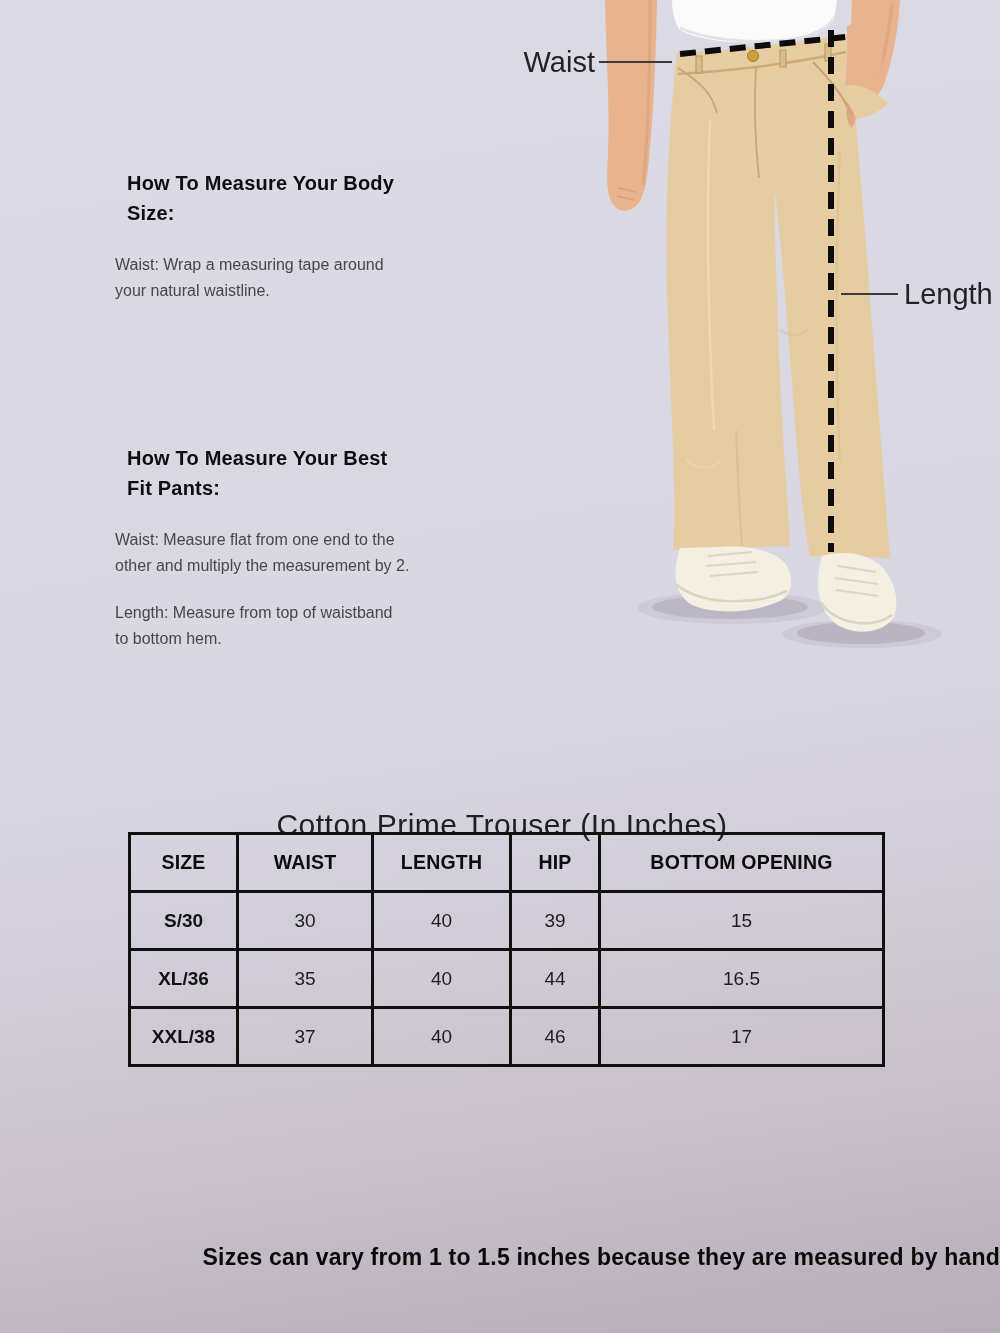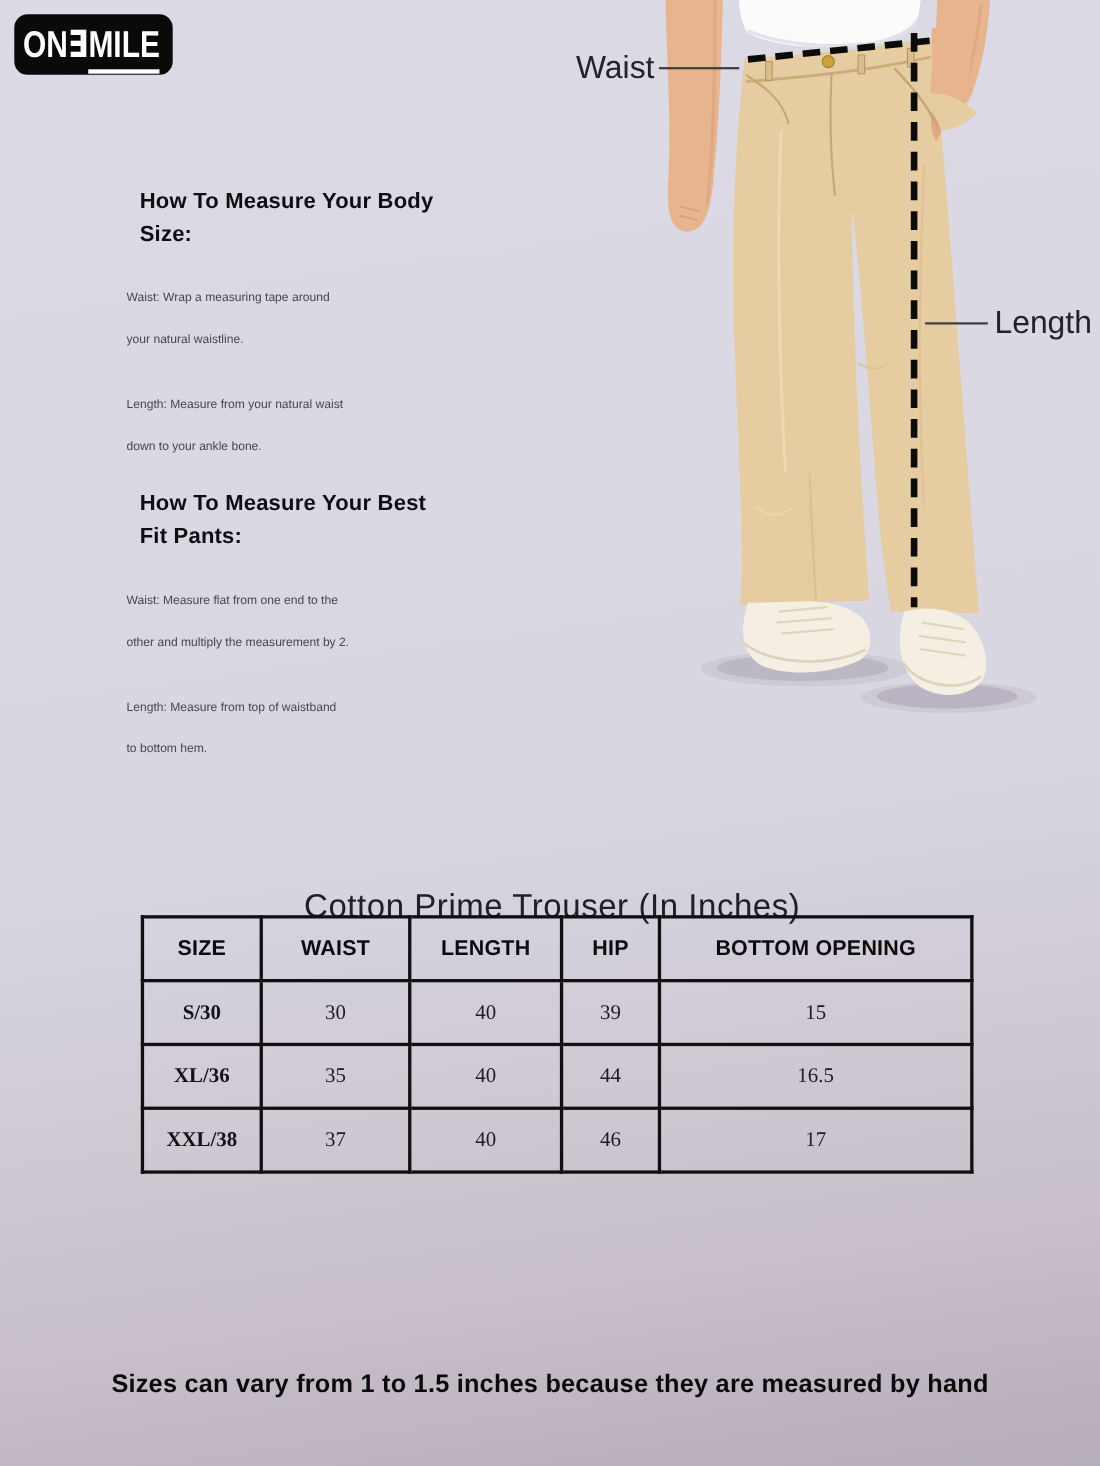--- a/index.html
+++ b/index.html
@@ -24,21 +24,21 @@
   }
   .logo-text .mile{border-bottom:4px solid #fff;padding-bottom:3px;}
   
   .instructions{position:absolute;left:115px;width:335px;color:#47464c;}
   .sec1{top:168px;}
   .sec2{top:443px;}
   .instructions h2{
     margin:0 0 24px 12px;font-size:20px;line-height:30px;
     color:#0e0e10;font-weight:700;letter-spacing:.2px;
   }
-  .instructions p{margin:0 0 21px 0;font-size:11px;line-height:38px;font-weight:400;}
+  .instructions p{margin:0 0 21px 0;font-size:16px;line-height:26px;font-weight:400;}
   .preline{white-space:pre-line;}
   
   .measure-label{position:absolute;font-size:29px;color:#232327;font-weight:400;}
   .waist{left:500px;top:46px;width:95px;text-align:right;}
   .length{left:904px;top:278px;}
   .connector{position:absolute;height:2px;background:#3c3c40;}
   .waist-line{left:599px;top:61px;width:73px;}
   .length-line{left:841px;top:293px;width:57px;}
   
   .model{position:absolute;left:540px;top:0;}
@@ -50,45 +50,40 @@
   }
   .size-table{
     position:absolute;left:128px;top:832px;width:754px;
     border-collapse:collapse;table-layout:fixed;
   }
   .size-table th,.size-table td{
     border:3px solid #101010;height:55px;
     text-align:center;vertical-align:middle;padding:0;
   }
   .size-table th{font-size:19.5px;font-weight:700;color:#0c0c0e;letter-spacing:.2px;}
-  .size-table td{font-size:19px;font-weight:400;color:#1d1d20;font-family:Liberation Serif, serif;}
+  .size-table td{font-size:19px;font-weight:400;color:#1d1d20;}
   .size-table td.size-col{font-weight:700;color:#121214;}
   
   .footnote{
     position:absolute;top:1244px;left:0;width:1000px;
-    text-align:center;font-size:23px;font-weight:700;color:#0a0a0a;
+    text-align:right;font-size:23px;font-weight:700;color:#0a0a0a;
     letter-spacing:.2px;
   }
 </style>
 </head>
 <body>
 
 <div class="canvas">
 
-  <div class="logo">
-    <div class="logo-text"><span>ON</span><span>∃</span><span class="mile">MILE</span></div>
-  </div>
 
   <section class="instructions sec1">
     <h2 class="preline">How To Measure Your Body
 Size:</h2>
     <p class="preline">Waist: Wrap a measuring tape around
 your natural waistline.</p>
-    <p class="preline">Length: Measure from your natural waist
-down to your ankle bone.</p>
   </section>
 
   <section class="instructions sec2">
     <h2 class="preline">How To Measure Your Best
 Fit Pants:</h2>
     <p class="preline">Waist: Measure flat from one end to the
 other and multiply the measurement by 2.</p>
     <p class="preline">Length: Measure from top of waistband
 to bottom hem.</p>
   </section>

